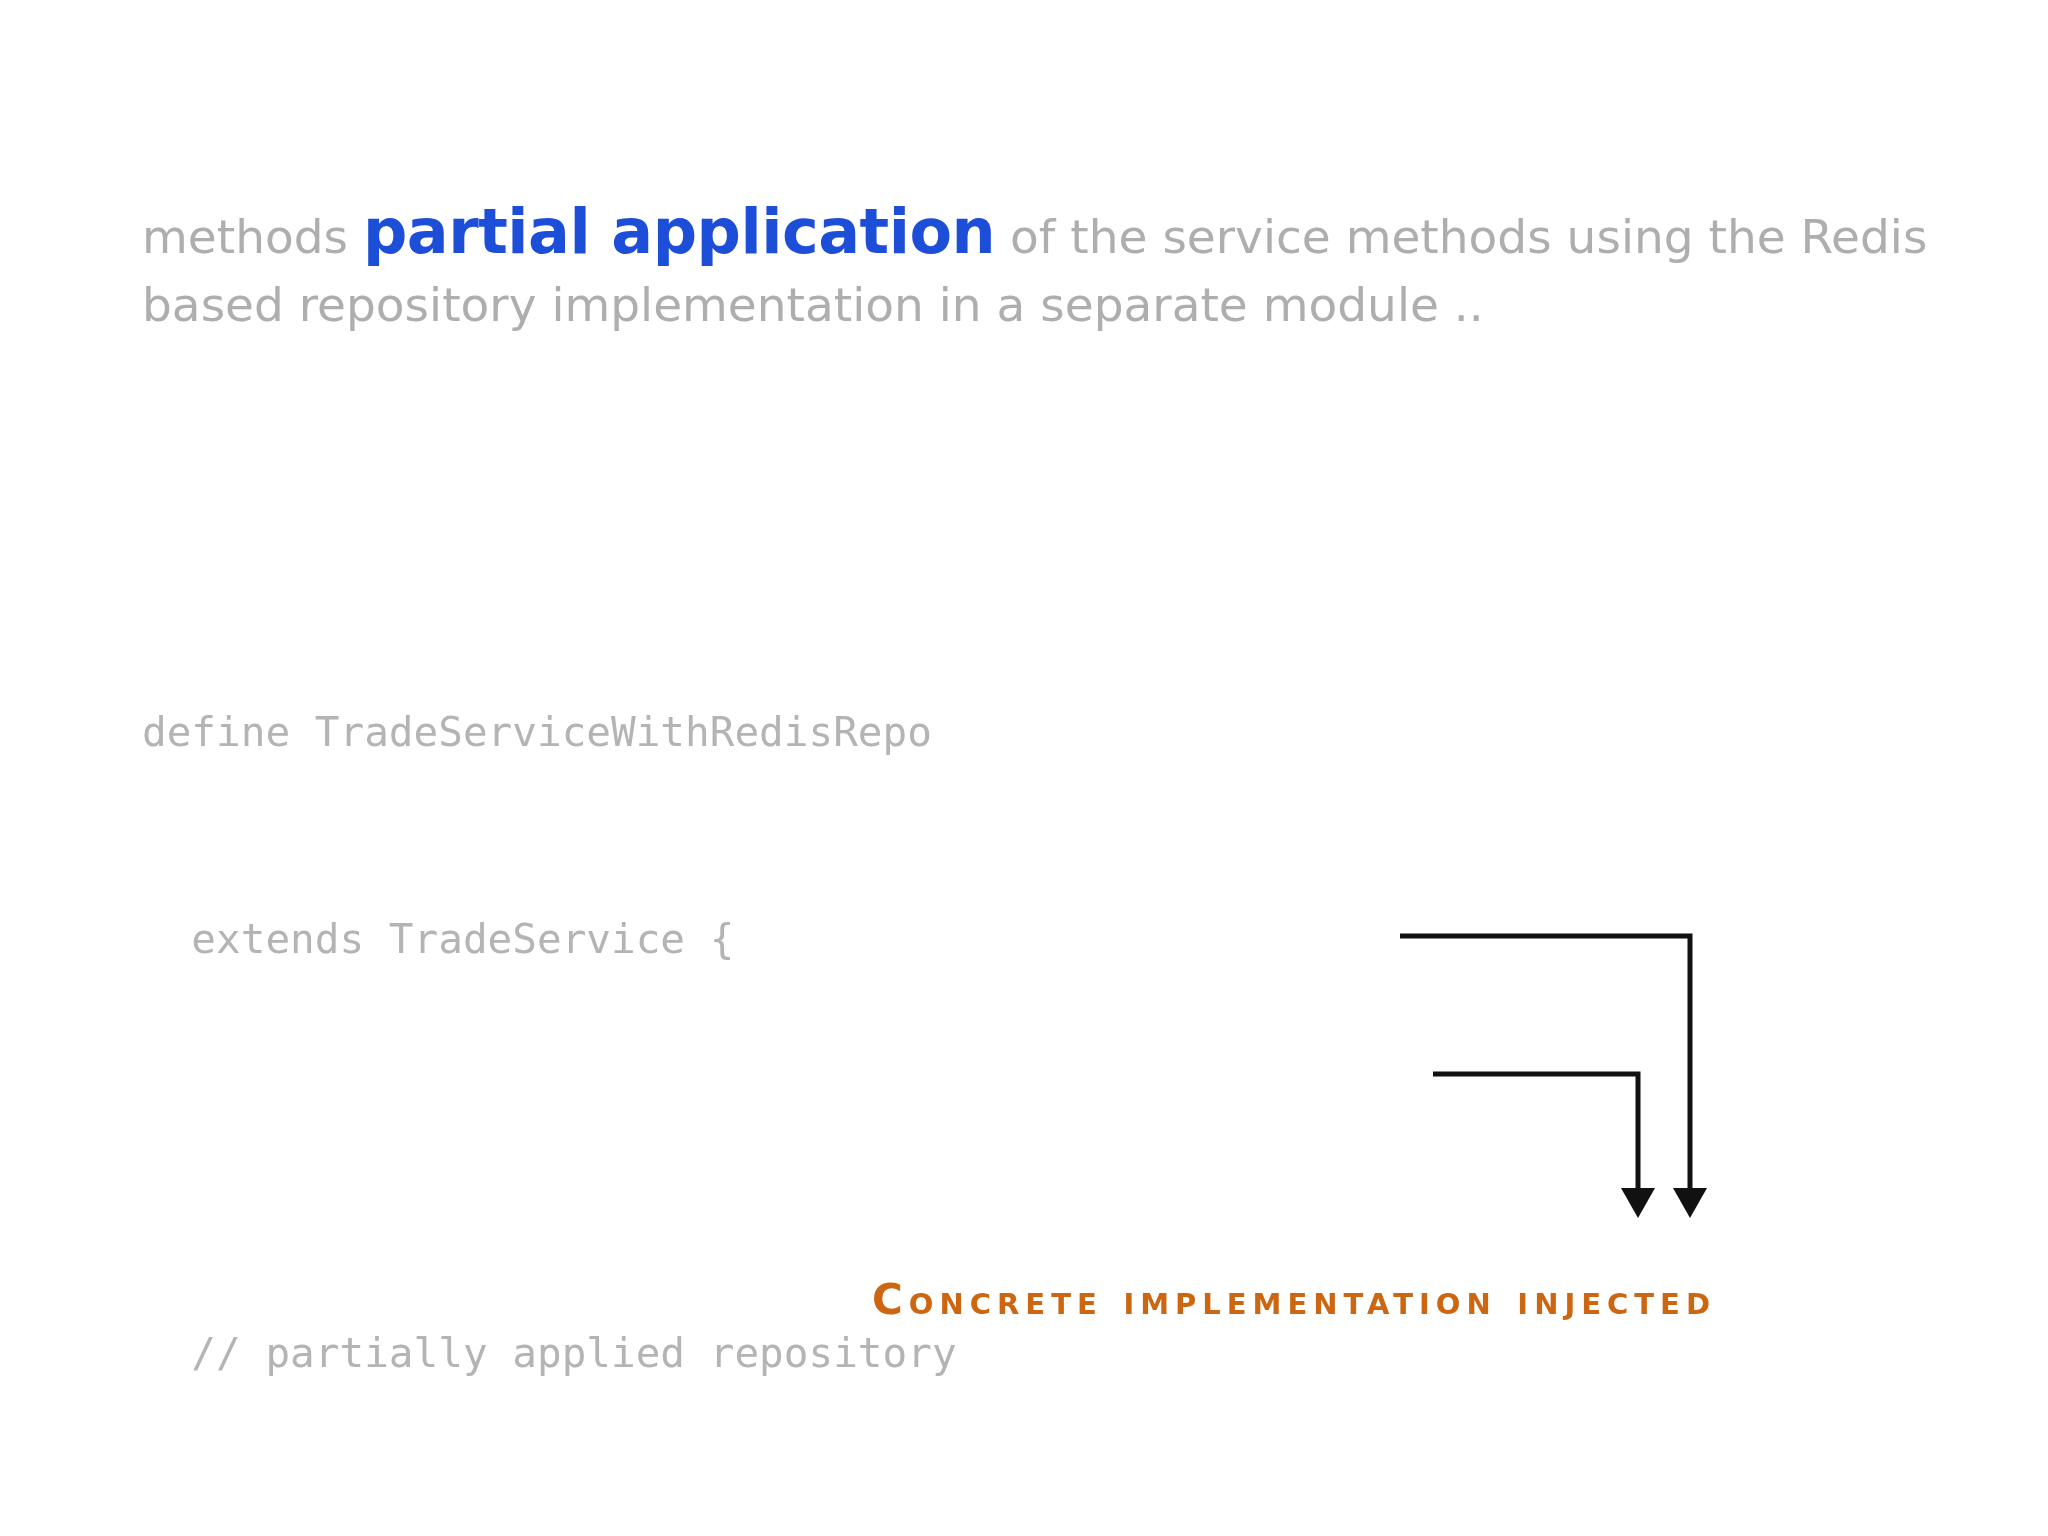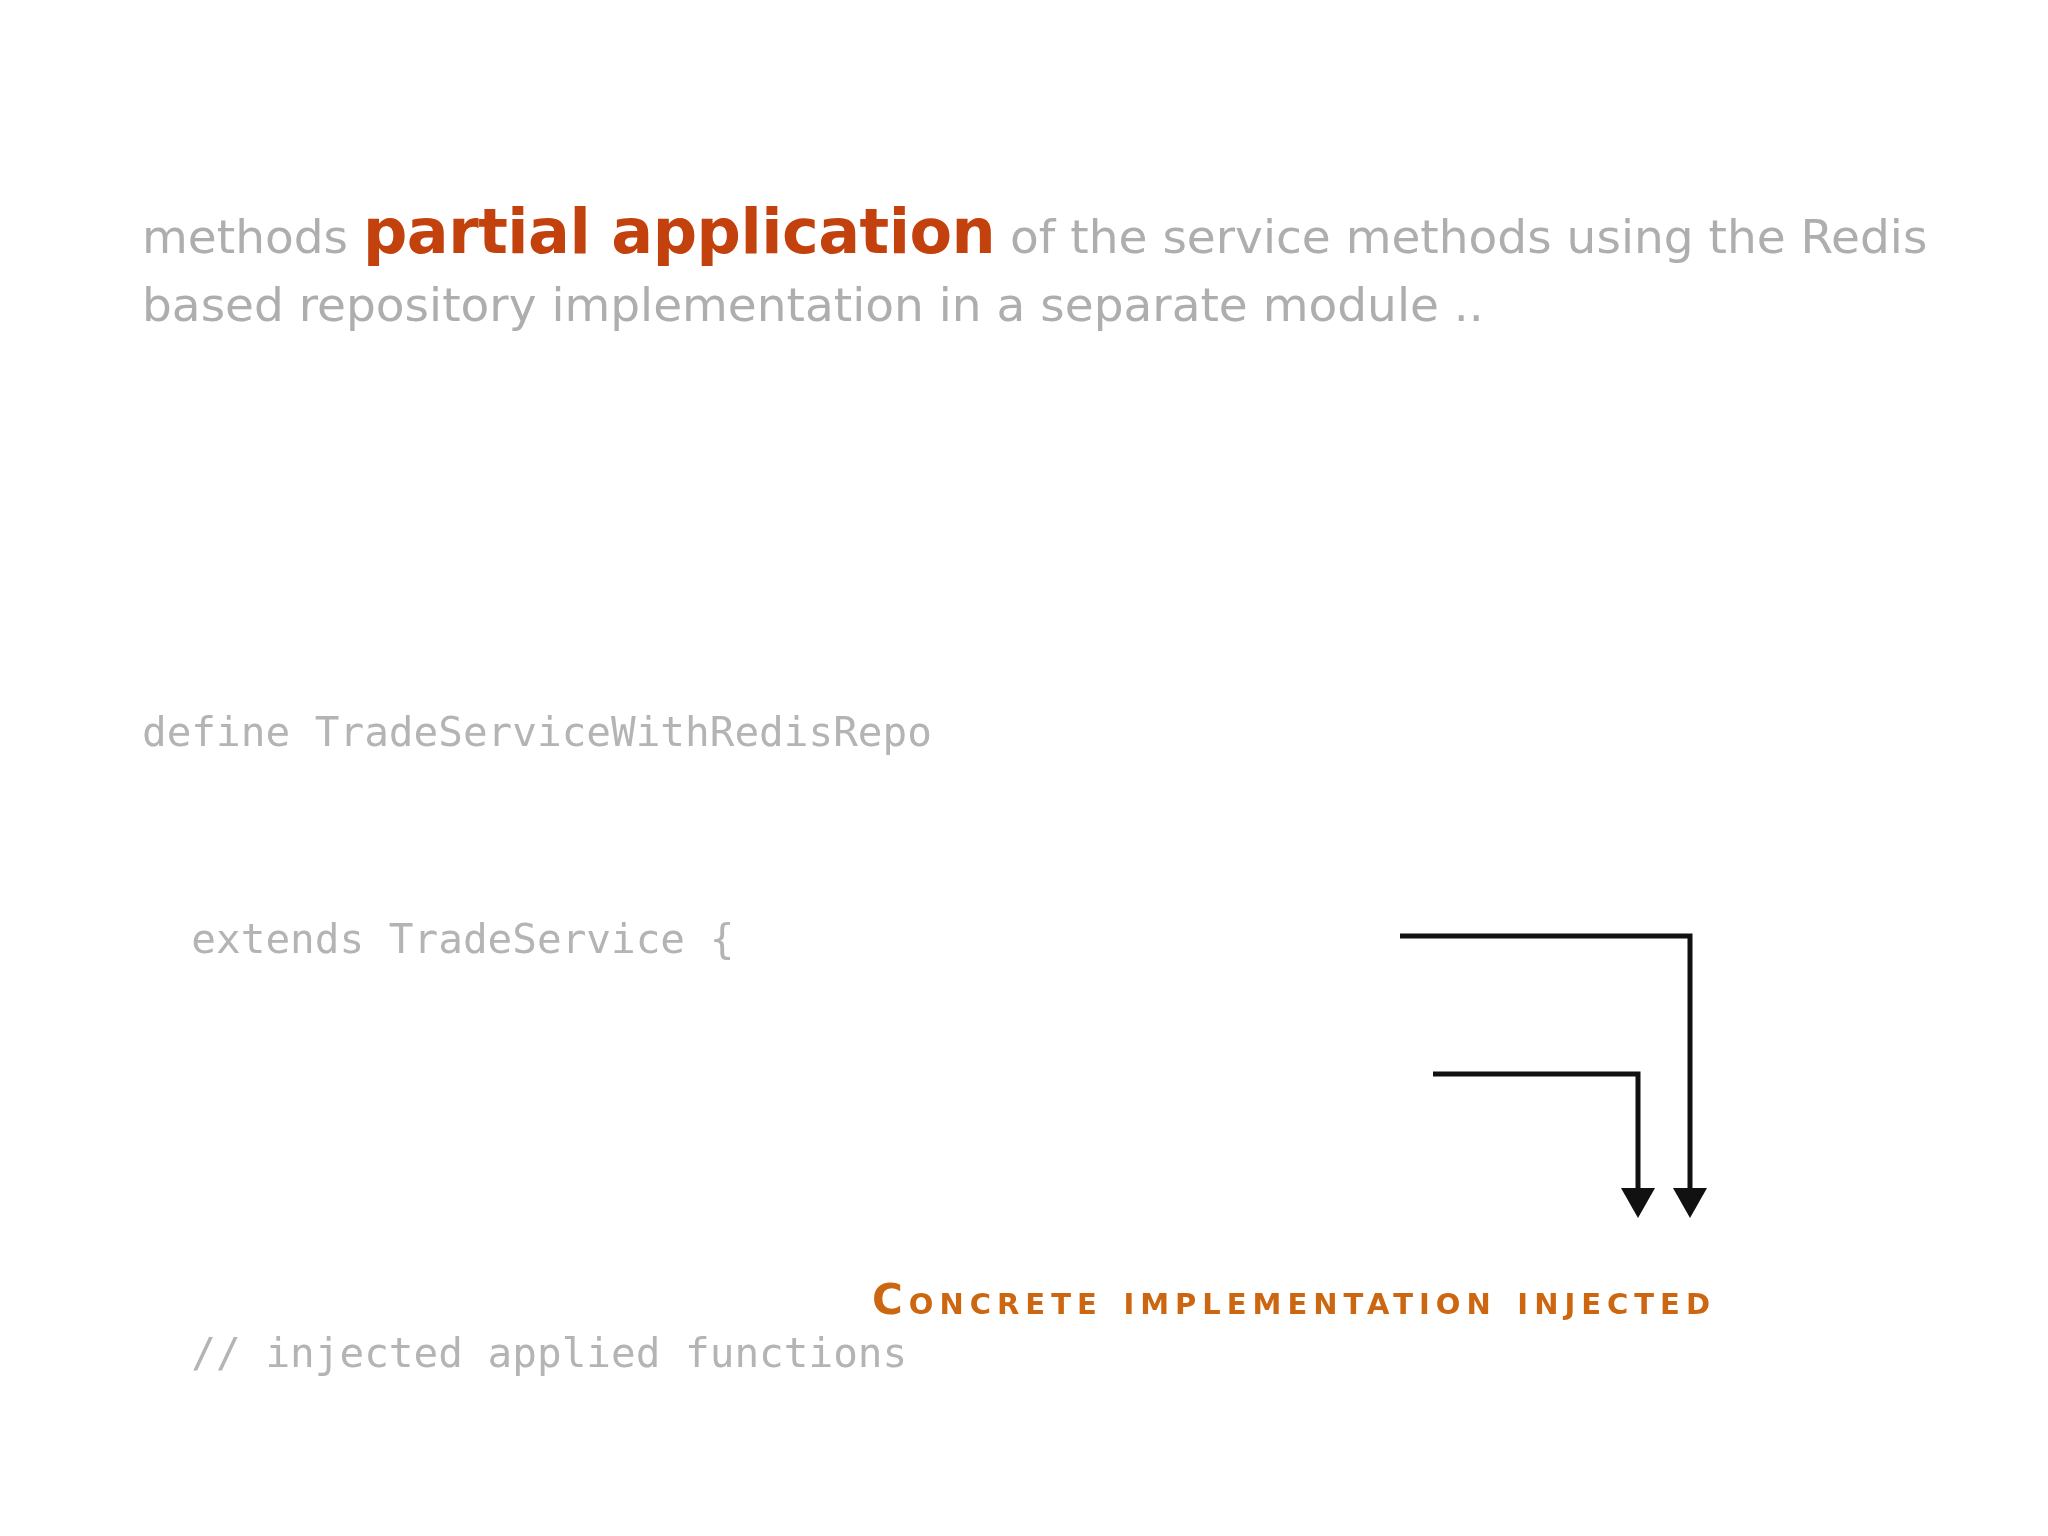--- a/index.html
+++ b/index.html
@@ -32,21 +32,21 @@
     font-family: "DejaVu Sans", sans-serif;
     font-size: 47px;
     line-height: 68px;
     font-weight: 400;
     letter-spacing: 0px;
     white-space: pre-wrap;
   }
   #heading .strong {
     font-weight: bold;
     font-size: 62px;
-    color: #c2410c;
+    color: #1d4ed8;
     letter-spacing: -0.5px;
   }
   #heading .lead,
   #heading .tail {
     font-weight: 400;
   }
 
   
   #code-block {
     position: absolute;
@@ -97,21 +97,21 @@
 <body>
 
 <div id="slide">
 
   <div id="heading"><span class="lead">methods </span><span class="strong">partial application</span><span class="tail"> of the service methods using the Redis based repository implementation in a separate module ..</span></div>
 
   <div id="code-block">
     <div class="code-line"><span>define TradeServiceWithRedisRepo</span></div>
     <div class="code-line"><span>  extends TradeService {</span></div>
     <div class="code-line blank"><span></span></div>
-    <div class="code-line"><span>  // injected applied functions</span></div>
+    <div class="code-line"><span>  // partially applied repository</span></div>
     <div class="code-line"></div>
     
     
     
     
     
   </div>
 
   <svg id="connectors" viewBox="0 0 2048 1536" width="2048" height="1536">
     <defs>

